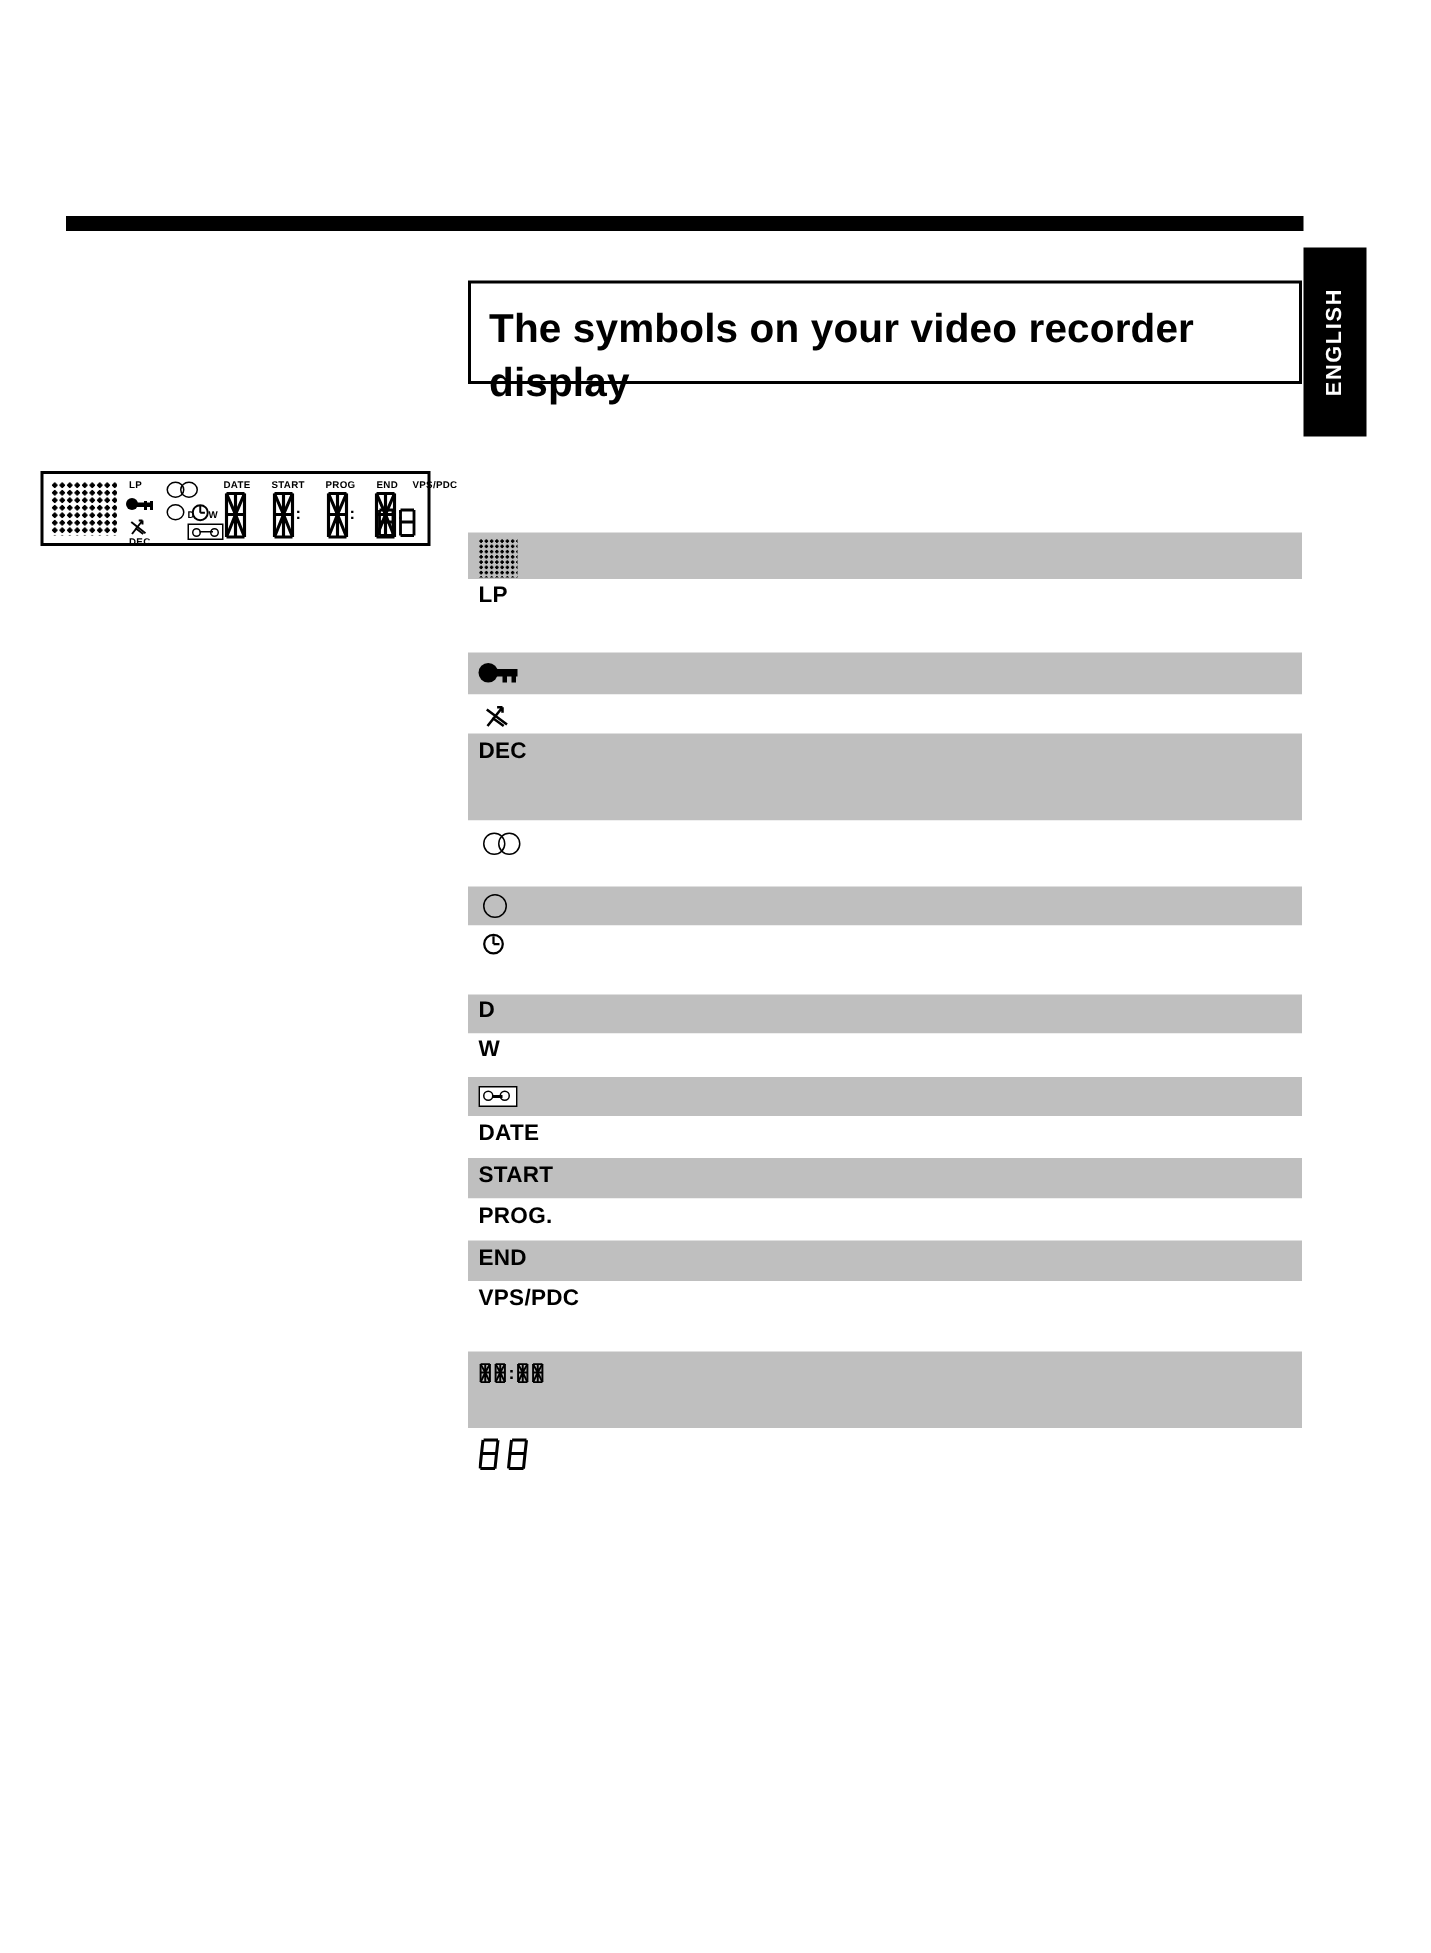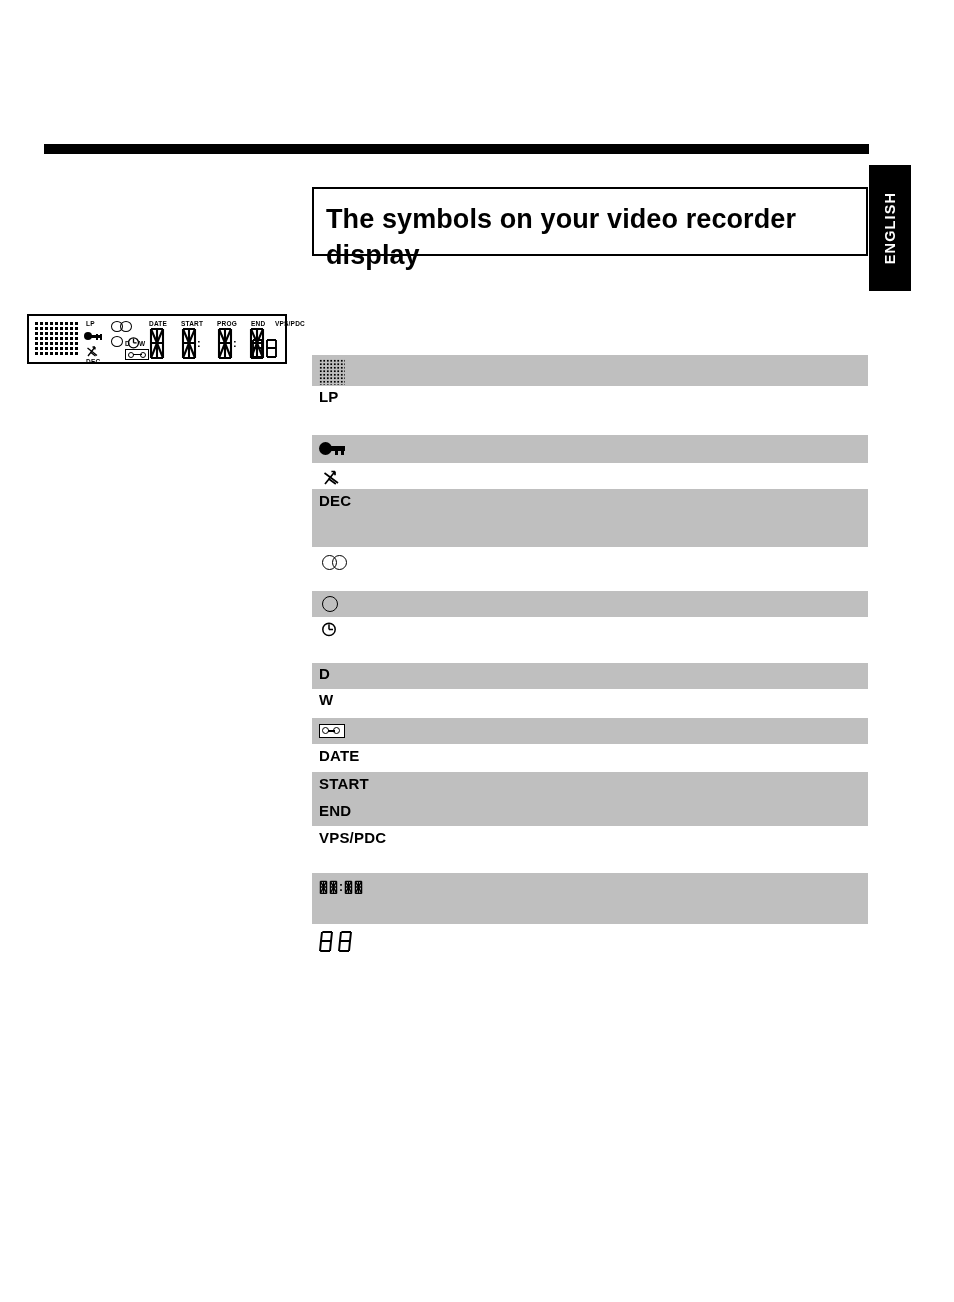--- a/index.html
+++ b/index.html
@@ -485,20 +485,23 @@
   </div>
 
   <div class="row plain" style="height:28px;">
     <div class="row-label" style="padding-top:4px;">DATE</div>
   </div>
 
   <div class="row shaded" style="height:27px;">
     <div class="row-label" style="padding-top:4px;">START</div>
   </div>
 
+  <div class="row plain" style="height:28px;">
+    <div class="row-label" style="padding-top:4px;">PROG.</div>
+  </div>
 
   <div class="row shaded" style="height:27px;">
     <div class="row-label" style="padding-top:4px;">END</div>
   </div>
 
   <div class="row plain" style="height:47px;">
     <div class="row-label" style="padding-top:4px;">VPS/PDC</div>
   </div>
 
   <div class="row shaded" style="height:51px;">

